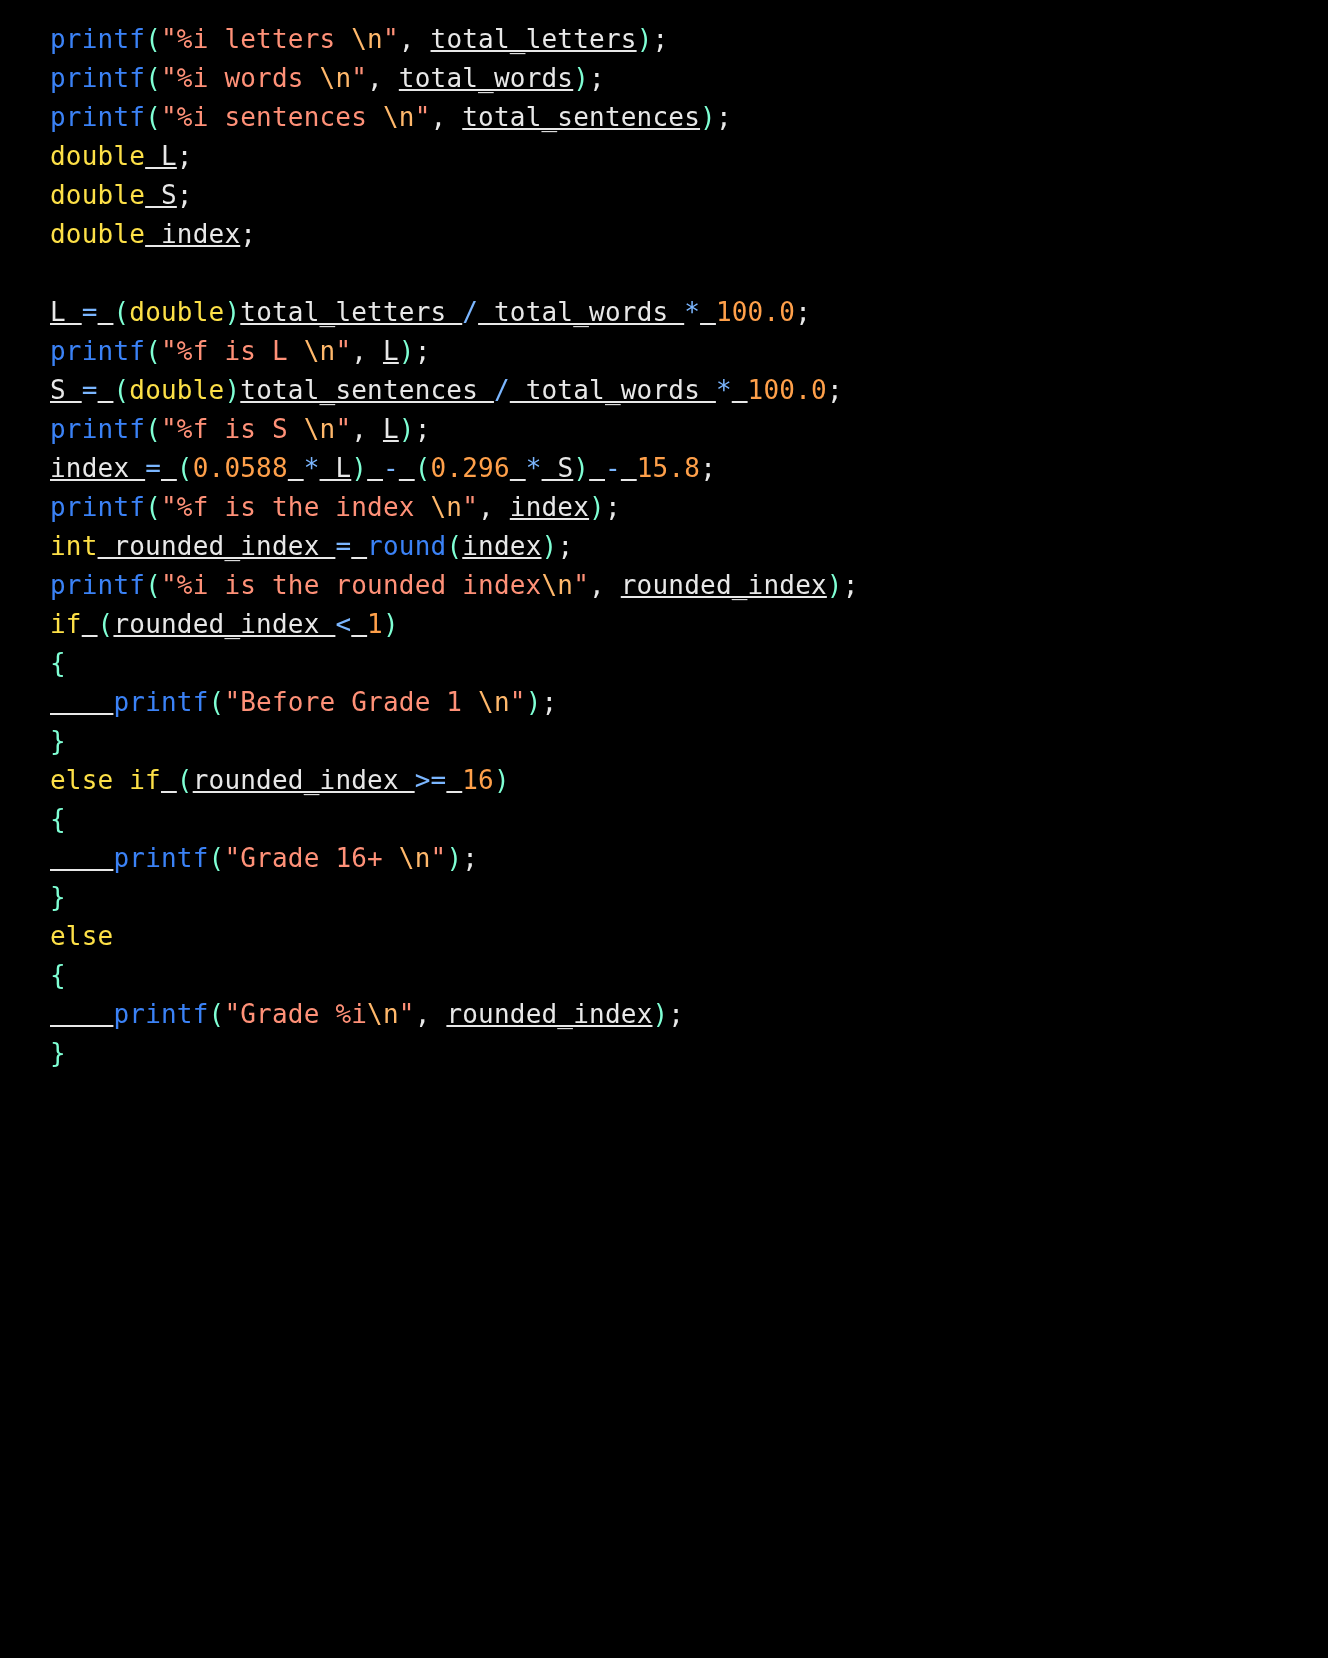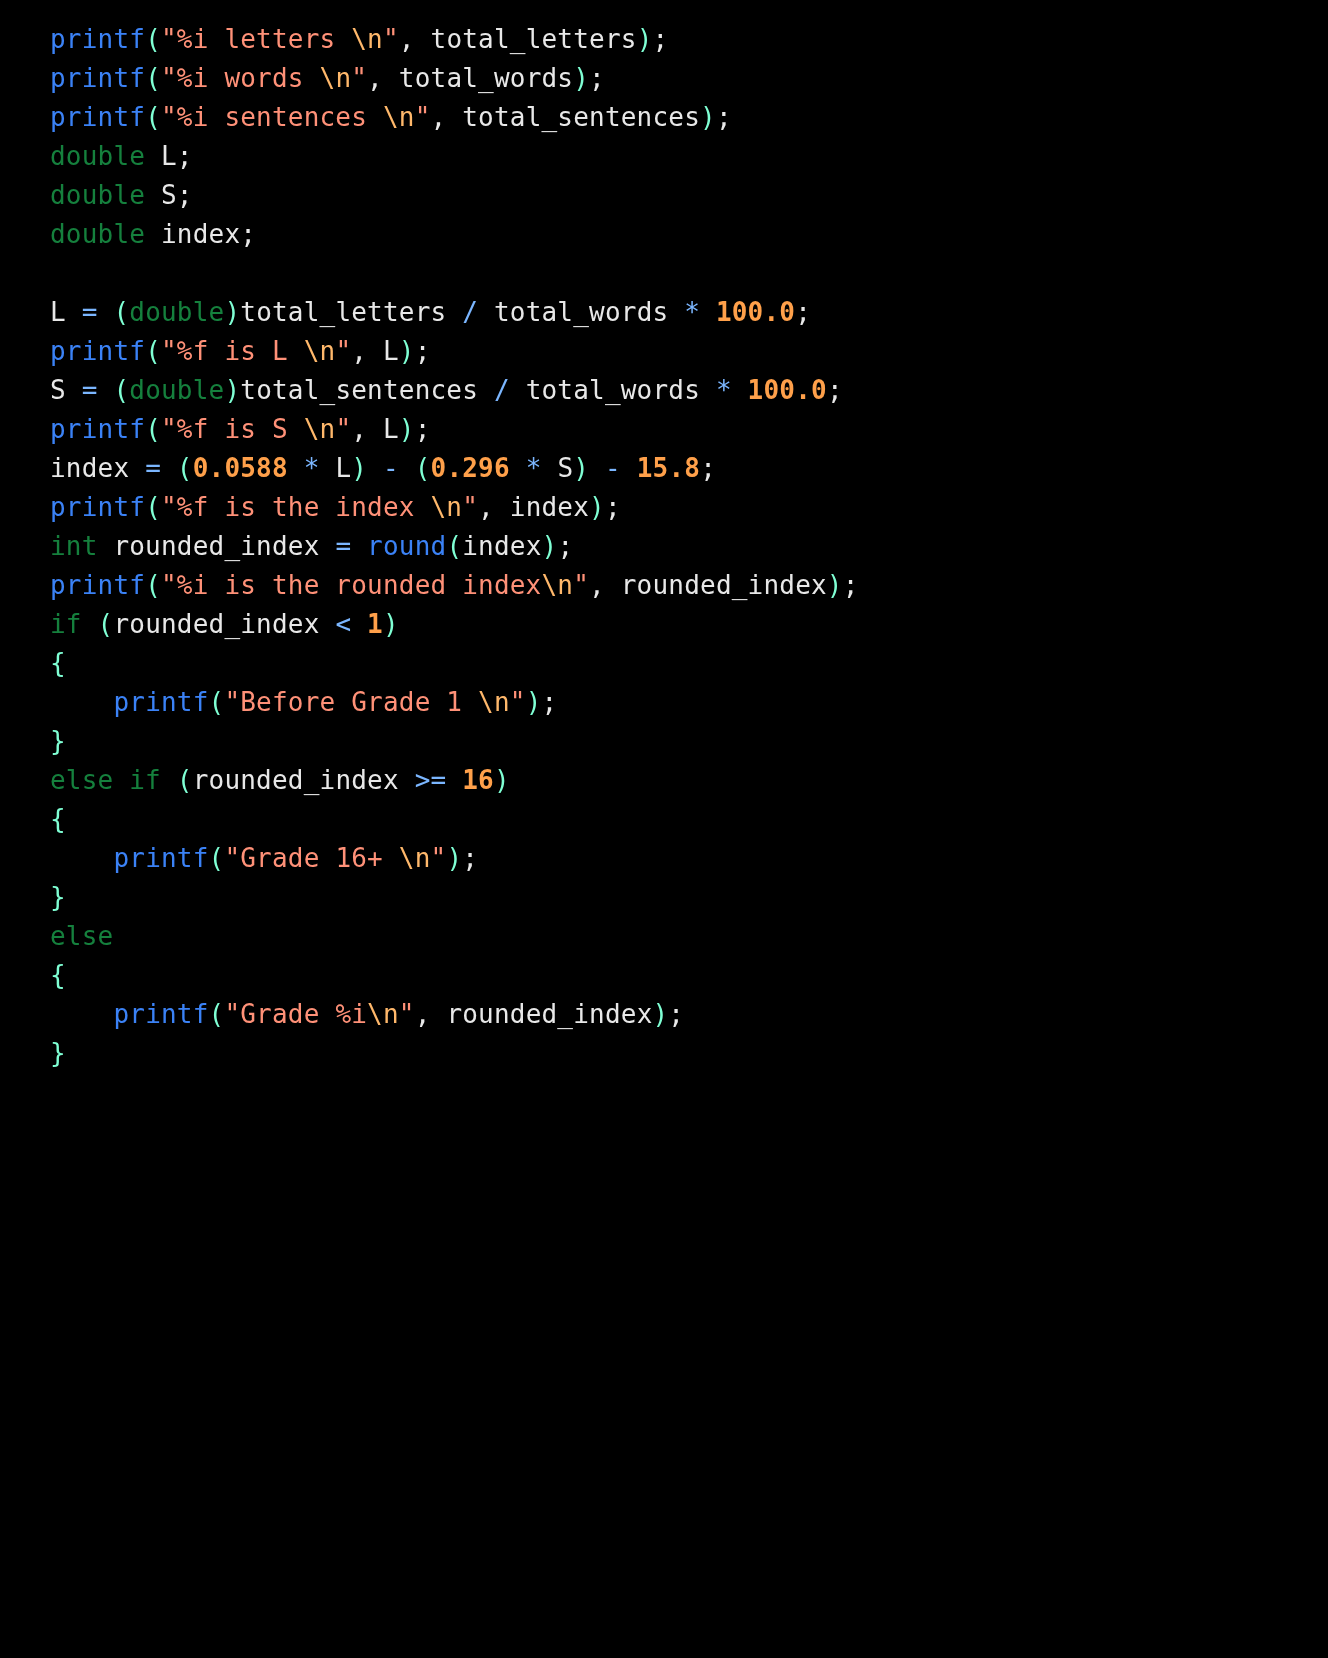--- a/index.html
+++ b/index.html
@@ -7,23 +7,23 @@
     font-family:"SF Mono","Monaco","Consolas","DejaVu Sans Mono","Courier New",monospace;
     font-size:26px;
     line-height:1.5;
     white-space:pre;
     padding:20px 50px;
     letter-spacing:0.2px;
   }
   .tok-fn{color:#3b82f6;}          
   .tok-str{color:#ff9178;}         
   .tok-esc{color:#ffb86b;}         
-  .tok-var{color:#e8e8e8;}         
-  .tok-kw{color:#15803d;}          
-  .tok-num{color:#ffa04a;font-weight:bold;}         
+  .tok-var{color:#e8e8e8;text-decoration:underline;}         
+  .tok-kw{color:#fde047;}          
+  .tok-num{color:#ffa04a;}         
   .tok-op{color:#7bb6ff;}          
   .tok-punc{color:#e8e8e8;}        
   .tok-brace{color:#7fffd4;}       
 </style>
 </head>
 <body>
 
 <div class="code" id="code-host"><div><span class="tok-fn">printf</span><span class="tok-brace">(</span><span class="tok-str">"%i letters </span><span class="tok-esc">\n</span><span class="tok-str">"</span><span class="tok-punc">, </span><span class="tok-var">total_letters</span><span class="tok-brace">)</span><span class="tok-punc">;</span></div><div><span class="tok-fn">printf</span><span class="tok-brace">(</span><span class="tok-str">"%i words </span><span class="tok-esc">\n</span><span class="tok-str">"</span><span class="tok-punc">, </span><span class="tok-var">total_words</span><span class="tok-brace">)</span><span class="tok-punc">;</span></div><div><span class="tok-fn">printf</span><span class="tok-brace">(</span><span class="tok-str">"%i sentences </span><span class="tok-esc">\n</span><span class="tok-str">"</span><span class="tok-punc">, </span><span class="tok-var">total_sentences</span><span class="tok-brace">)</span><span class="tok-punc">;</span></div><div><span class="tok-kw">double</span><span class="tok-var"> L</span><span class="tok-punc">;</span></div><div><span class="tok-kw">double</span><span class="tok-var"> S</span><span class="tok-punc">;</span></div><div><span class="tok-kw">double</span><span class="tok-var"> index</span><span class="tok-punc">;</span></div><div>&nbsp;</div><div><span class="tok-var">L </span><span class="tok-op">=</span><span class="tok-var"> </span><span class="tok-brace">(</span><span class="tok-kw">double</span><span class="tok-brace">)</span><span class="tok-var">total_letters </span><span class="tok-op">/</span><span class="tok-var"> total_words </span><span class="tok-op">*</span><span class="tok-var"> </span><span class="tok-num">100.0</span><span class="tok-punc">;</span></div><div><span class="tok-fn">printf</span><span class="tok-brace">(</span><span class="tok-str">"%f is L </span><span class="tok-esc">\n</span><span class="tok-str">"</span><span class="tok-punc">, </span><span class="tok-var">L</span><span class="tok-brace">)</span><span class="tok-punc">;</span></div><div><span class="tok-var">S </span><span class="tok-op">=</span><span class="tok-var"> </span><span class="tok-brace">(</span><span class="tok-kw">double</span><span class="tok-brace">)</span><span class="tok-var">total_sentences </span><span class="tok-op">/</span><span class="tok-var"> total_words </span><span class="tok-op">*</span><span class="tok-var"> </span><span class="tok-num">100.0</span><span class="tok-punc">;</span></div><div><span class="tok-fn">printf</span><span class="tok-brace">(</span><span class="tok-str">"%f is S </span><span class="tok-esc">\n</span><span class="tok-str">"</span><span class="tok-punc">, </span><span class="tok-var">L</span><span class="tok-brace">)</span><span class="tok-punc">;</span></div><div><span class="tok-var">index </span><span class="tok-op">=</span><span class="tok-var"> </span><span class="tok-brace">(</span><span class="tok-num">0.0588</span><span class="tok-var"> </span><span class="tok-op">*</span><span class="tok-var"> L</span><span class="tok-brace">)</span><span class="tok-var"> </span><span class="tok-op">-</span><span class="tok-var"> </span><span class="tok-brace">(</span><span class="tok-num">0.296</span><span class="tok-var"> </span><span class="tok-op">*</span><span class="tok-var"> S</span><span class="tok-brace">)</span><span class="tok-var"> </span><span class="tok-op">-</span><span class="tok-var"> </span><span class="tok-num">15.8</span><span class="tok-punc">;</span></div><div><span class="tok-fn">printf</span><span class="tok-brace">(</span><span class="tok-str">"%f is the index </span><span class="tok-esc">\n</span><span class="tok-str">"</span><span class="tok-punc">, </span><span class="tok-var">index</span><span class="tok-brace">)</span><span class="tok-punc">;</span></div><div><span class="tok-kw">int</span><span class="tok-var"> rounded_index </span><span class="tok-op">=</span><span class="tok-var"> </span><span class="tok-fn">round</span><span class="tok-brace">(</span><span class="tok-var">index</span><span class="tok-brace">)</span><span class="tok-punc">;</span></div><div><span class="tok-fn">printf</span><span class="tok-brace">(</span><span class="tok-str">"%i is the rounded index</span><span class="tok-esc">\n</span><span class="tok-str">"</span><span class="tok-punc">, </span><span class="tok-var">rounded_index</span><span class="tok-brace">)</span><span class="tok-punc">;</span></div><div><span class="tok-kw">if</span><span class="tok-var"> </span><span class="tok-brace">(</span><span class="tok-var">rounded_index </span><span class="tok-op">&lt;</span><span class="tok-var"> </span><span class="tok-num">1</span><span class="tok-brace">)</span></div><div><span class="tok-brace">{</span></div><div><span class="tok-var">    </span><span class="tok-fn">printf</span><span class="tok-brace">(</span><span class="tok-str">"Before Grade 1 </span><span class="tok-esc">\n</span><span class="tok-str">"</span><span class="tok-brace">)</span><span class="tok-punc">;</span></div><div><span class="tok-brace">}</span></div><div><span class="tok-kw">else if</span><span class="tok-var"> </span><span class="tok-brace">(</span><span class="tok-var">rounded_index </span><span class="tok-op">&gt;=</span><span class="tok-var"> </span><span class="tok-num">16</span><span class="tok-brace">)</span></div><div><span class="tok-brace">{</span></div><div><span class="tok-var">    </span><span class="tok-fn">printf</span><span class="tok-brace">(</span><span class="tok-str">"Grade 16+ </span><span class="tok-esc">\n</span><span class="tok-str">"</span><span class="tok-brace">)</span><span class="tok-punc">;</span></div><div><span class="tok-brace">}</span></div><div><span class="tok-kw">else</span></div><div><span class="tok-brace">{</span></div><div><span class="tok-var">    </span><span class="tok-fn">printf</span><span class="tok-brace">(</span><span class="tok-str">"Grade %i</span><span class="tok-esc">\n</span><span class="tok-str">"</span><span class="tok-punc">, </span><span class="tok-var">rounded_index</span><span class="tok-brace">)</span><span class="tok-punc">;</span></div><div><span class="tok-brace">}</span></div></div>
 
 </body></html>

